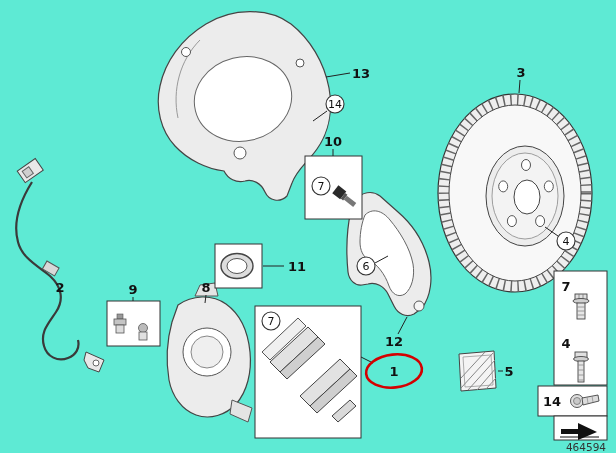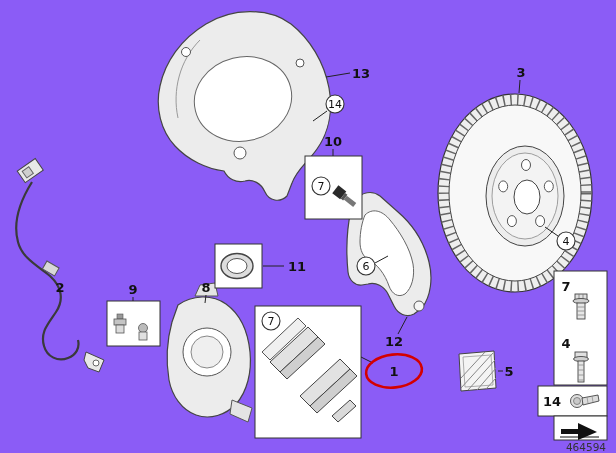--- a/index.html
+++ b/index.html
@@ -1,16 +1,16 @@
 <!DOCTYPE html>
 <html><head>
 <meta charset="utf-8">
 <style>
   html,body{margin:0;padding:0;background:#ffffff;}
-  .stage{position:relative;width:616px;height:453px;background:#8b5cf6;overflow:hidden;
+  .stage{position:relative;width:616px;height:453px;background:#5eead4;overflow:hidden;
          font-family:"DejaVu Sans", sans-serif;}
   svg{position:absolute;left:0;top:0;}
   .lbl{font-family:"DejaVu Sans", sans-serif;font-size:13px;font-weight:bold;fill:#111;text-anchor:middle;}
   .clbl{font-family:"DejaVu Sans", sans-serif;font-size:11px;fill:#111;text-anchor:middle;}
   .doc{font-family:"DejaVu Sans", sans-serif;font-size:10.5px;fill:#333;text-anchor:end;}
   .box{fill:#ffffff;stroke:#333;stroke-width:1;}
   .part{fill:#ececec;stroke:#444;stroke-width:1.2;}
   .leader{stroke:#222;stroke-width:1;fill:none;}
   .callout-circle{fill:#fff;stroke:#333;stroke-width:1.1;}
 </style>

